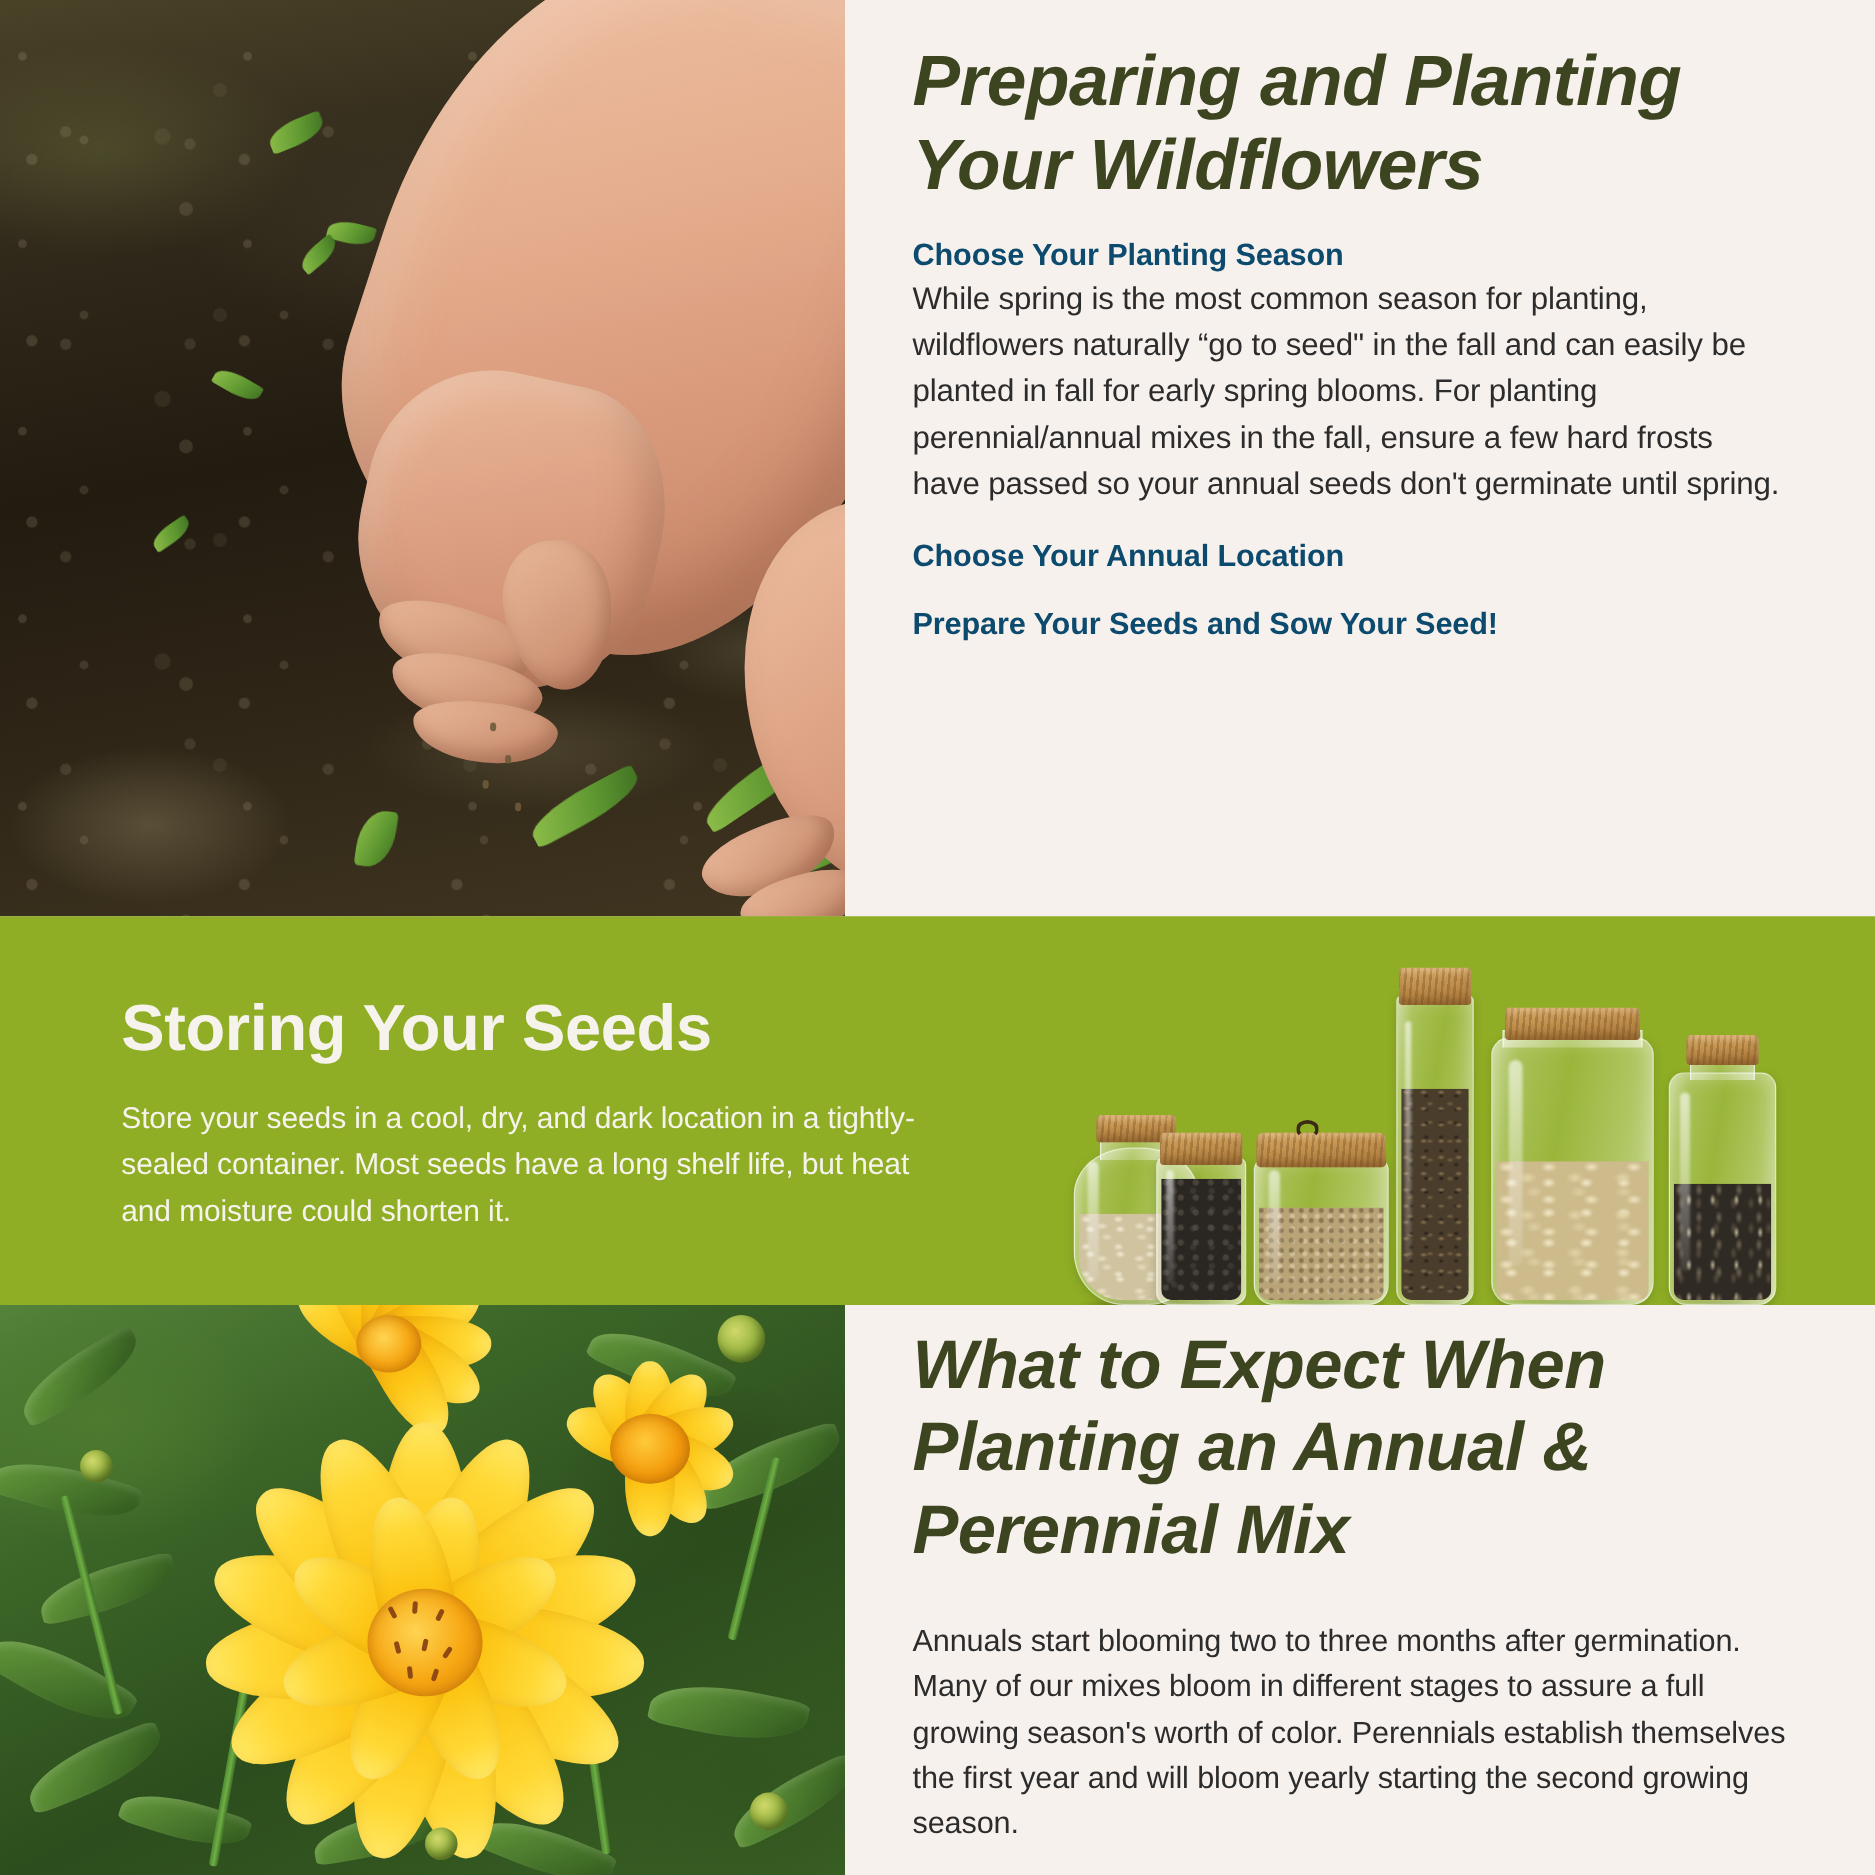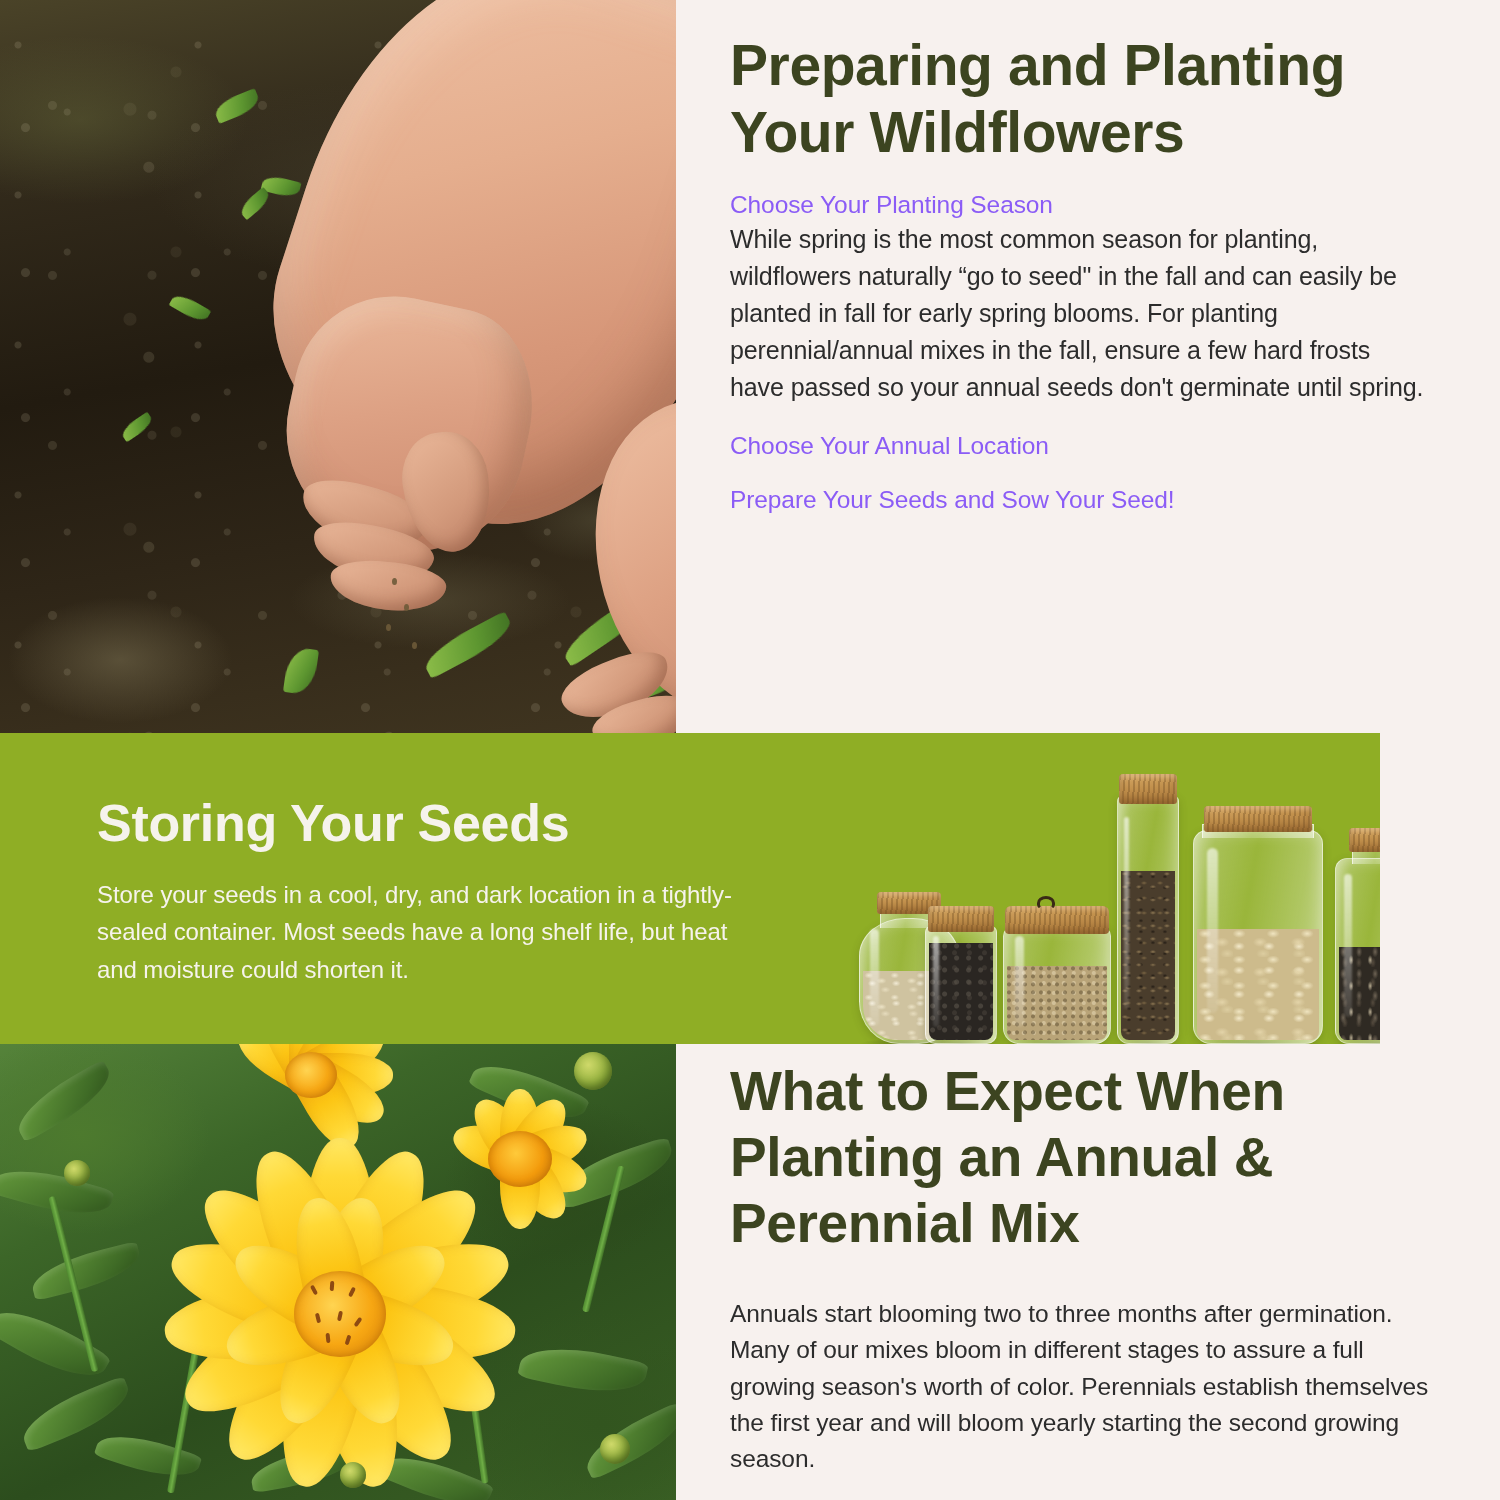--- a/index.html
+++ b/index.html
@@ -43,21 +43,21 @@
   .prepare-text {
     position: absolute;
     left: 730px; top: 32px;
     width: 700px;
   }
 
   
   .section-storing {
     position: absolute;
     left: 0; top: 733px;
-    width: 1380px; height: 311px;
+    width: 1500px; height: 311px;
     background: #8fae25;
     overflow: hidden;
   }
 
   .storing-text {
     position: absolute;
     left: 97px; top: 62px;
     width: 640px;
   }
 
@@ -89,34 +89,35 @@
     width: 700px;
   }
 
   
   h1.main-title {
     font-size: 57px;
     line-height: 1.17;
     font-weight: bold;
     color: #3c4420;
     letter-spacing: -0.4px;
+    font-style: italic;
   }
 
   h1.band-title {
     font-size: 52px;
     line-height: 1.1;
     font-weight: bold;
     color: #f6f3ec;
     letter-spacing: -0.3px;
   }
 
   h3.sub-head {
     font-size: 24.5px;
-    font-weight: normal;
-    color: #8b5cf6;
+    font-weight: bold;
+    color: #0c4a6e;
     letter-spacing: -0.1px;
     margin-top: 26px;
     margin-bottom: 2px;
   }
 
   p.body-copy {
     font-size: 25px;
     line-height: 1.48;
     color: #2c2c2c;
     letter-spacing: -0.1px;

